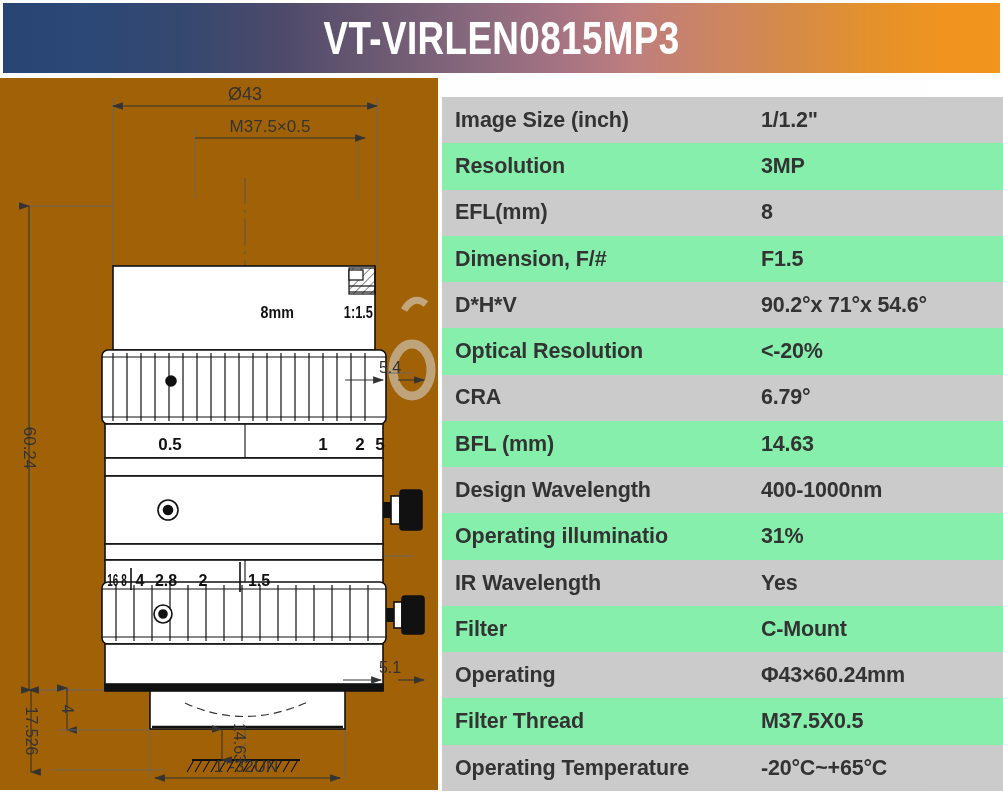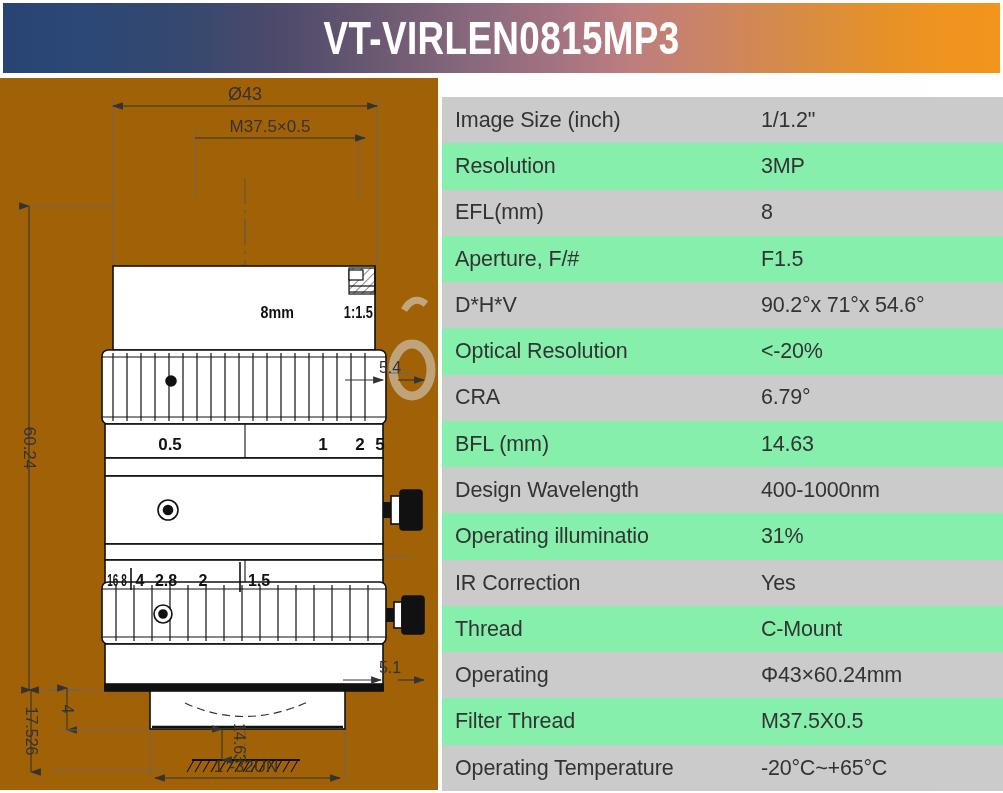--- a/index.html
+++ b/index.html
@@ -54,21 +54,21 @@
   
   #spec-table{
     position:absolute;left:442px;top:97px;width:558px;height:694px;
     border-collapse:collapse;
     table-layout:fixed;
   }
   #spec-table tr{height:46.2px;}
   #spec-table td{
     padding:0 0 0 13px;
     font-size:21.5px;
-    font-weight:normal;
+    font-weight:bold;
     color:#333333;
     vertical-align:middle;
     line-height:1.05;
     white-space:nowrap;
     overflow:hidden;
   }
   #spec-table td.label{width:300px;letter-spacing:-0.1px;}
   #spec-table td.value{width:258px;padding-left:6px;letter-spacing:-0.2px;}
   #spec-table tr.odd  td{background:#cbcbcb;}
   #spec-table tr.even td{background:#86efac;}
@@ -321,21 +321,21 @@
       </tr>
       <tr class="even">
         <td class="label">Resolution</td>
         <td class="value">3MP</td>
       </tr>
       <tr class="odd">
         <td class="label">EFL(mm)</td>
         <td class="value">8</td>
       </tr>
       <tr class="even">
-        <td class="label">Aperture, F/#</td>
+        <td class="label">Dimension, F/#</td>
         <td class="value">F1.5</td>
       </tr>
       <tr class="odd">
         <td class="label">D*H*V</td>
         <td class="value">90.2°x 71°x 54.6°</td>
       </tr>
       <tr class="even">
         <td class="label">Optical Resolution</td>
         <td class="value">&lt;-20%</td>
       </tr>
@@ -349,25 +349,25 @@
       </tr>
       <tr class="odd">
         <td class="label">Design Wavelength</td>
         <td class="value">400-1000nm</td>
       </tr>
       <tr class="even">
         <td class="label">Operating illuminatio</td>
         <td class="value">31%</td>
       </tr>
       <tr class="odd">
-        <td class="label">IR Correction</td>
+        <td class="label">IR Wavelength</td>
         <td class="value">Yes</td>
       </tr>
       <tr class="even">
-        <td class="label">Thread</td>
+        <td class="label">Filter</td>
         <td class="value">C-Mount</td>
       </tr>
       <tr class="odd">
         <td class="label">Operating</td>
         <td class="value">Φ43×60.24mm</td>
       </tr>
       <tr class="even">
         <td class="label">Filter Thread</td>
         <td class="value">M37.5X0.5</td>
       </tr>

